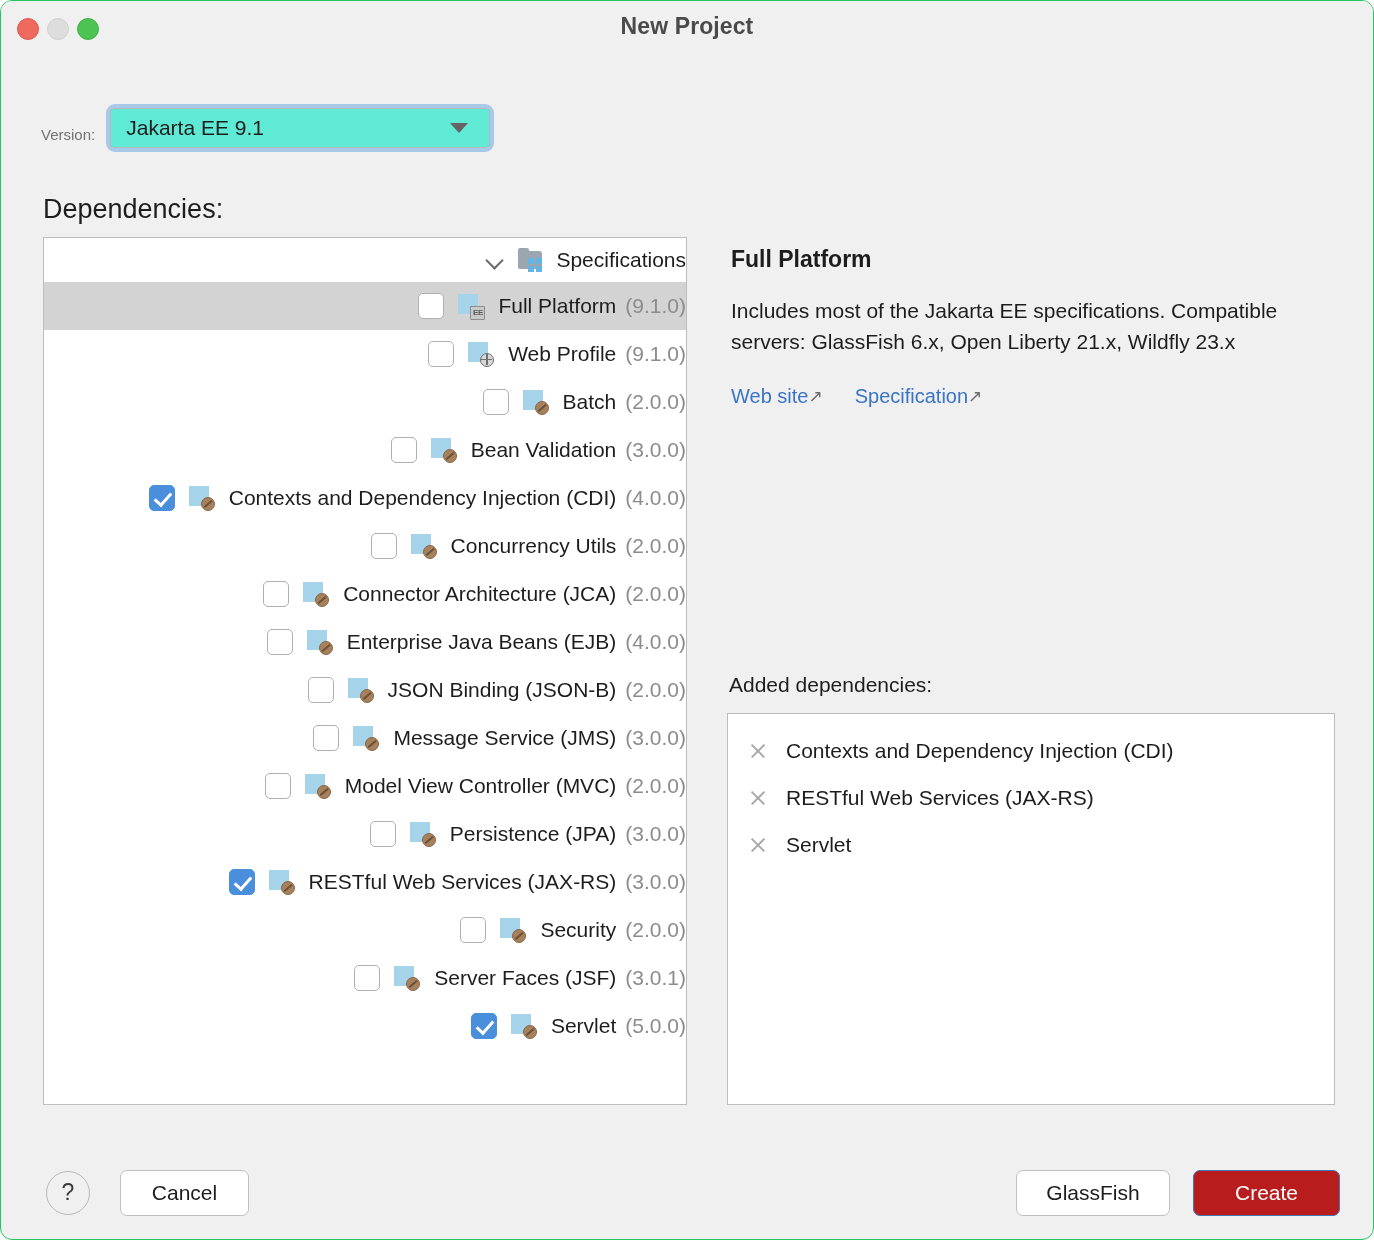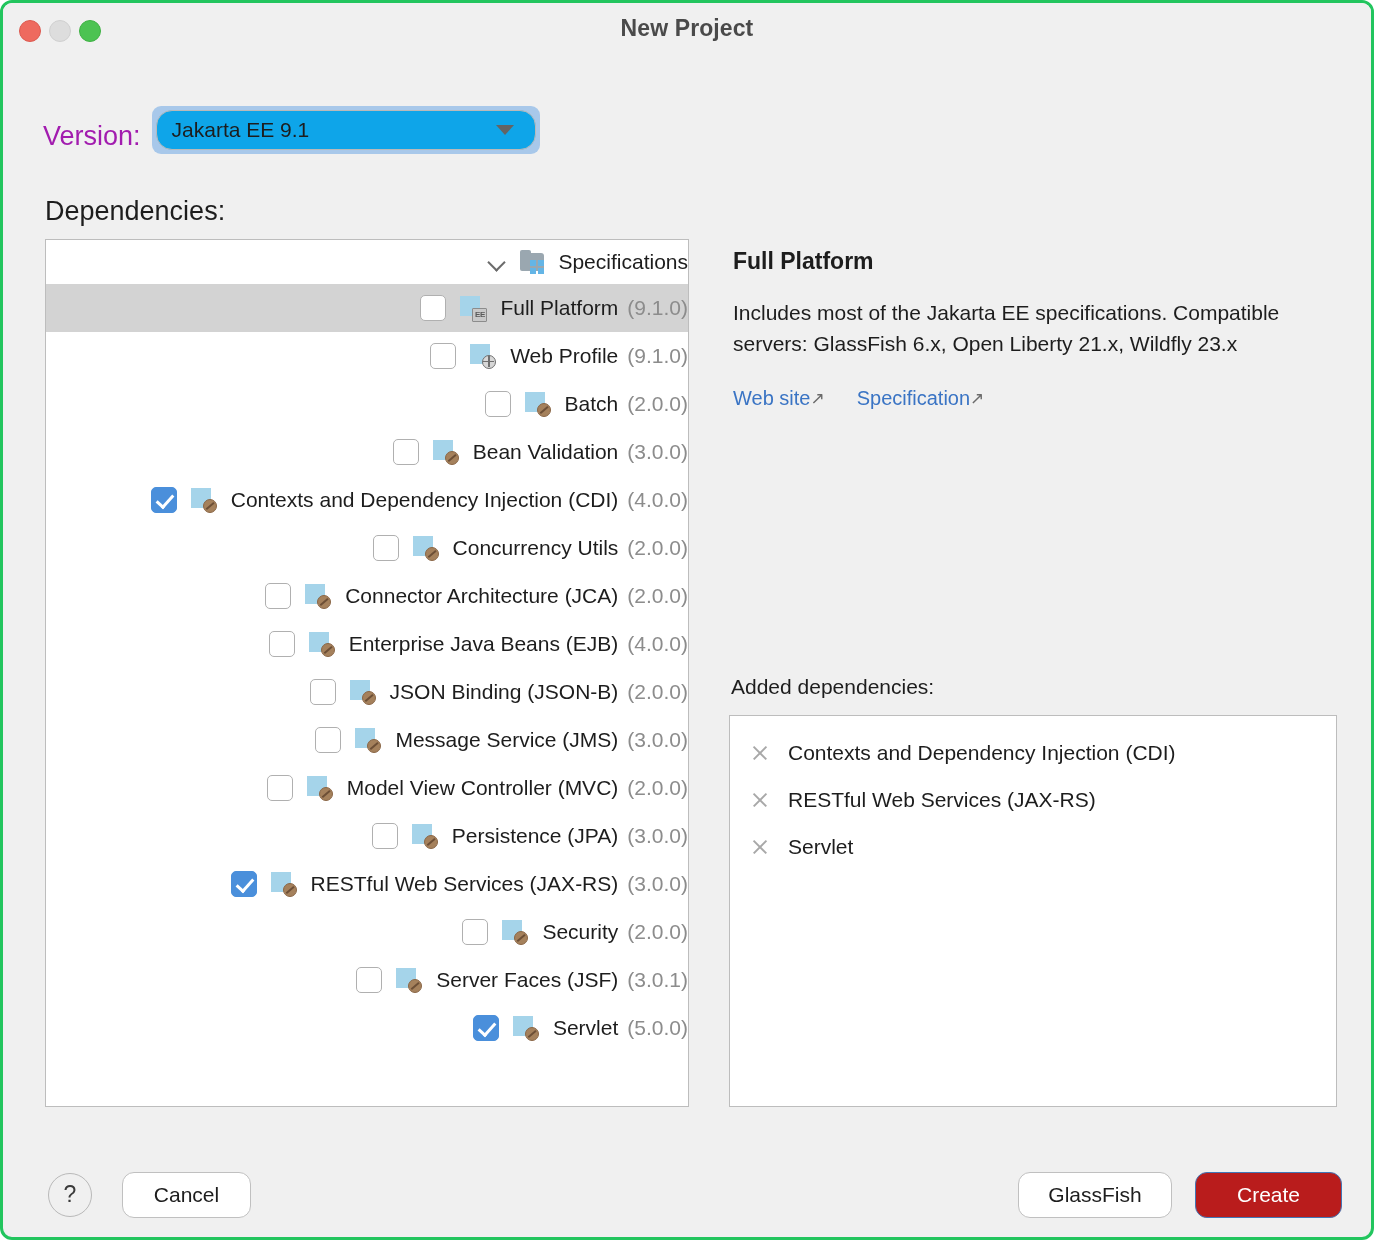--- a/index.html
+++ b/index.html
@@ -12,21 +12,21 @@
     overflow: hidden;
   }
 
   
   .window {
     position: relative;
     width: 1374px;
     height: 1240px;
     background: #f0f0f0;
     border-radius: 12px;
-    border: 3px solid #22c55e;
+    border: 1px solid #22c55e;
     overflow: hidden;
   }
 
   
   .titlebar {
     position: absolute;
     left: 0; top: 0;
     width: 100%;
     height: 56px;
     background: #f0f0f0;
@@ -57,38 +57,38 @@
   }
 
   
   .version-row {
     position: absolute;
     left: 40px; top: 103px;
     display: flex;
     align-items: center;
   }
   .version-label {
-    font-size: 27px;
-    color: #a21caf;
+    font-size: 15px;
+    color: #737373;
     margin-right: 11px;
     margin-top: 12px;
   }
   .combo-wrap {
     position: relative;
     padding: 4px;
     border-radius: 9px;
     background: #a8c8ea;
   }
   .combo {
     position: relative;
     width: 380px;
     height: 40px;
-    background: #0ea5e9;
+    background: #5eead4;
     border: 1px solid #b9b9b9;
-    border-radius: 16px;
+    border-radius: 4px;
     display: flex;
     align-items: center;
   }
   .combo-value {
     font-size: 21px;
     color: #1d1d1d;
     padding-left: 15px;
   }
   .combo-arrow {
     position: absolute;
@@ -377,21 +377,21 @@
     color: #3a3a3a;
     font-size: 23px;
     line-height: 41px;
     text-align: center;
   }
   .btn {
     position: absolute;
     height: 46px;
     background: #ffffff;
     border: 1px solid #c0c0c0;
-    border-radius: 12px;
+    border-radius: 7px;
     font-size: 21px;
     color: #1d1d1d;
     display: flex;
     align-items: center;
     justify-content: center;
   }
   .btn-cancel { left: 119px; top: 1169px; width: 129px; }
   .btn-prev   { left: 1015px; top: 1169px; width: 154px; }
   .btn-create {
     left: 1192px; top: 1169px; width: 147px;

